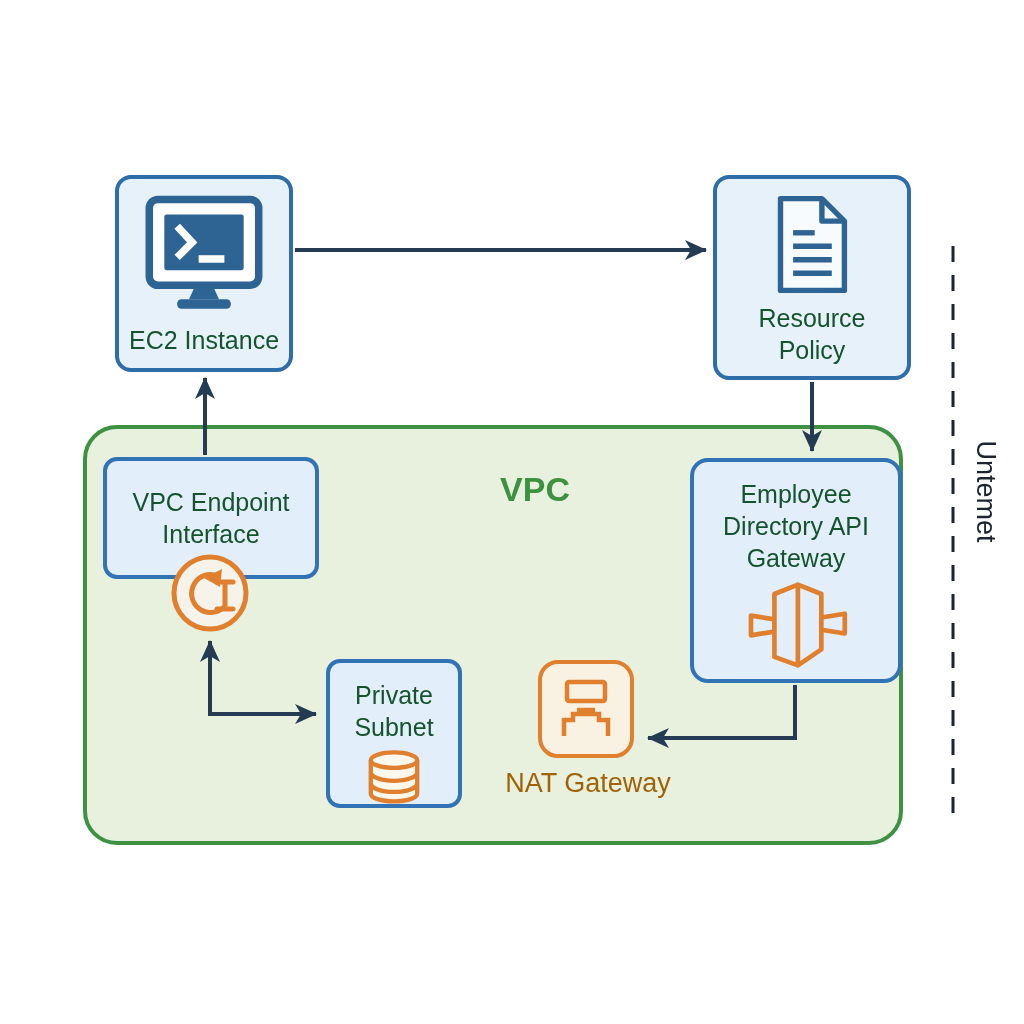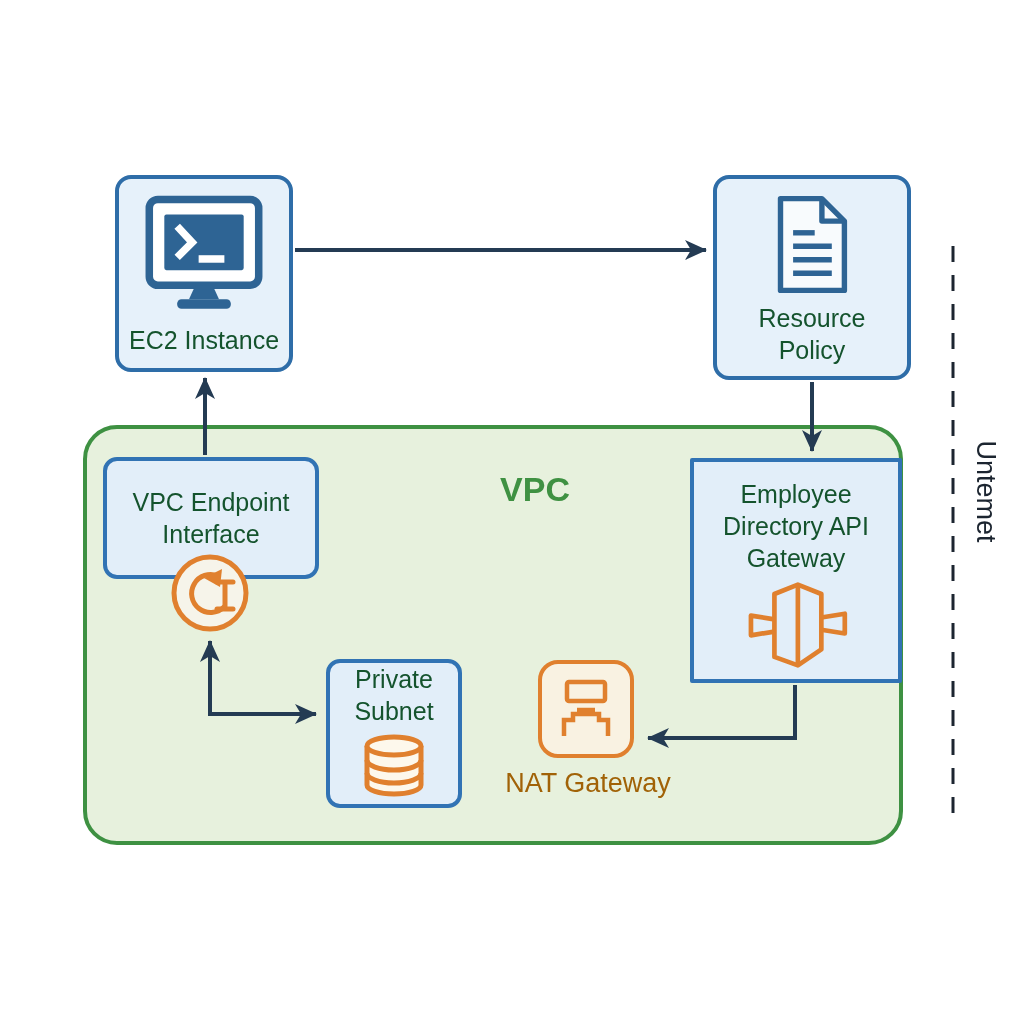--- a/index.html
+++ b/index.html
@@ -20,22 +20,22 @@
     background:#e7f1dd;border:4px solid #3e9142;border-radius:34px;
   }
   #vpc-label{
     position:absolute;left:430px;top:470px;width:140px;text-align:right;
     font-size:34px;font-weight:bold;color:#3f9142;
   }
   #ec2{left:115px;top:175px;width:178px;height:197px;border-radius:16px;justify-content:space-between;padding:14px 4px 12px 4px;}
   #resource{left:713px;top:175px;width:198px;height:205px;border-radius:16px;padding:16px 4px 10px 4px;}
   #resource .label{margin-top:8px;}
   #endpoint{left:103px;top:457px;width:216px;height:122px;border-radius:14px;justify-content:center;background:#e2eef9;border-color:#3173b4;}
-  #private{left:326px;top:659px;width:136px;height:149px;border-radius:14px;background:#e2eef9;border-color:#3173b4;}
-  #employee{left:690px;top:458px;width:212px;height:225px;border-radius:2px;padding-top:16px;background:#e2eef9;border-color:#3173b4;}
+  #private{left:326px;top:659px;width:136px;height:149px;border-radius:14px;padding-top:16px;background:#e2eef9;border-color:#3173b4;}
+  #employee{left:690px;top:458px;width:212px;height:225px;border-radius:18px;padding-top:16px;background:#e2eef9;border-color:#3173b4;}
   #natbox{
     position:absolute;left:538px;top:660px;width:96px;height:98px;box-sizing:border-box;
     background:#f9f2e2;border:4.5px solid #e0802e;border-radius:20px;
     display:flex;align-items:center;justify-content:center;
   }
   #nat-label{position:absolute;left:478px;top:768px;width:220px;text-align:center;font-size:27px;color:#a16207;}
   #endpoint-circle{position:absolute;left:168px;top:551px;width:84px;height:84px;z-index:6;}
   #connectors{position:absolute;left:0;top:0;z-index:4;pointer-events:none;}
   .node{z-index:5;}
   #internet-label{

